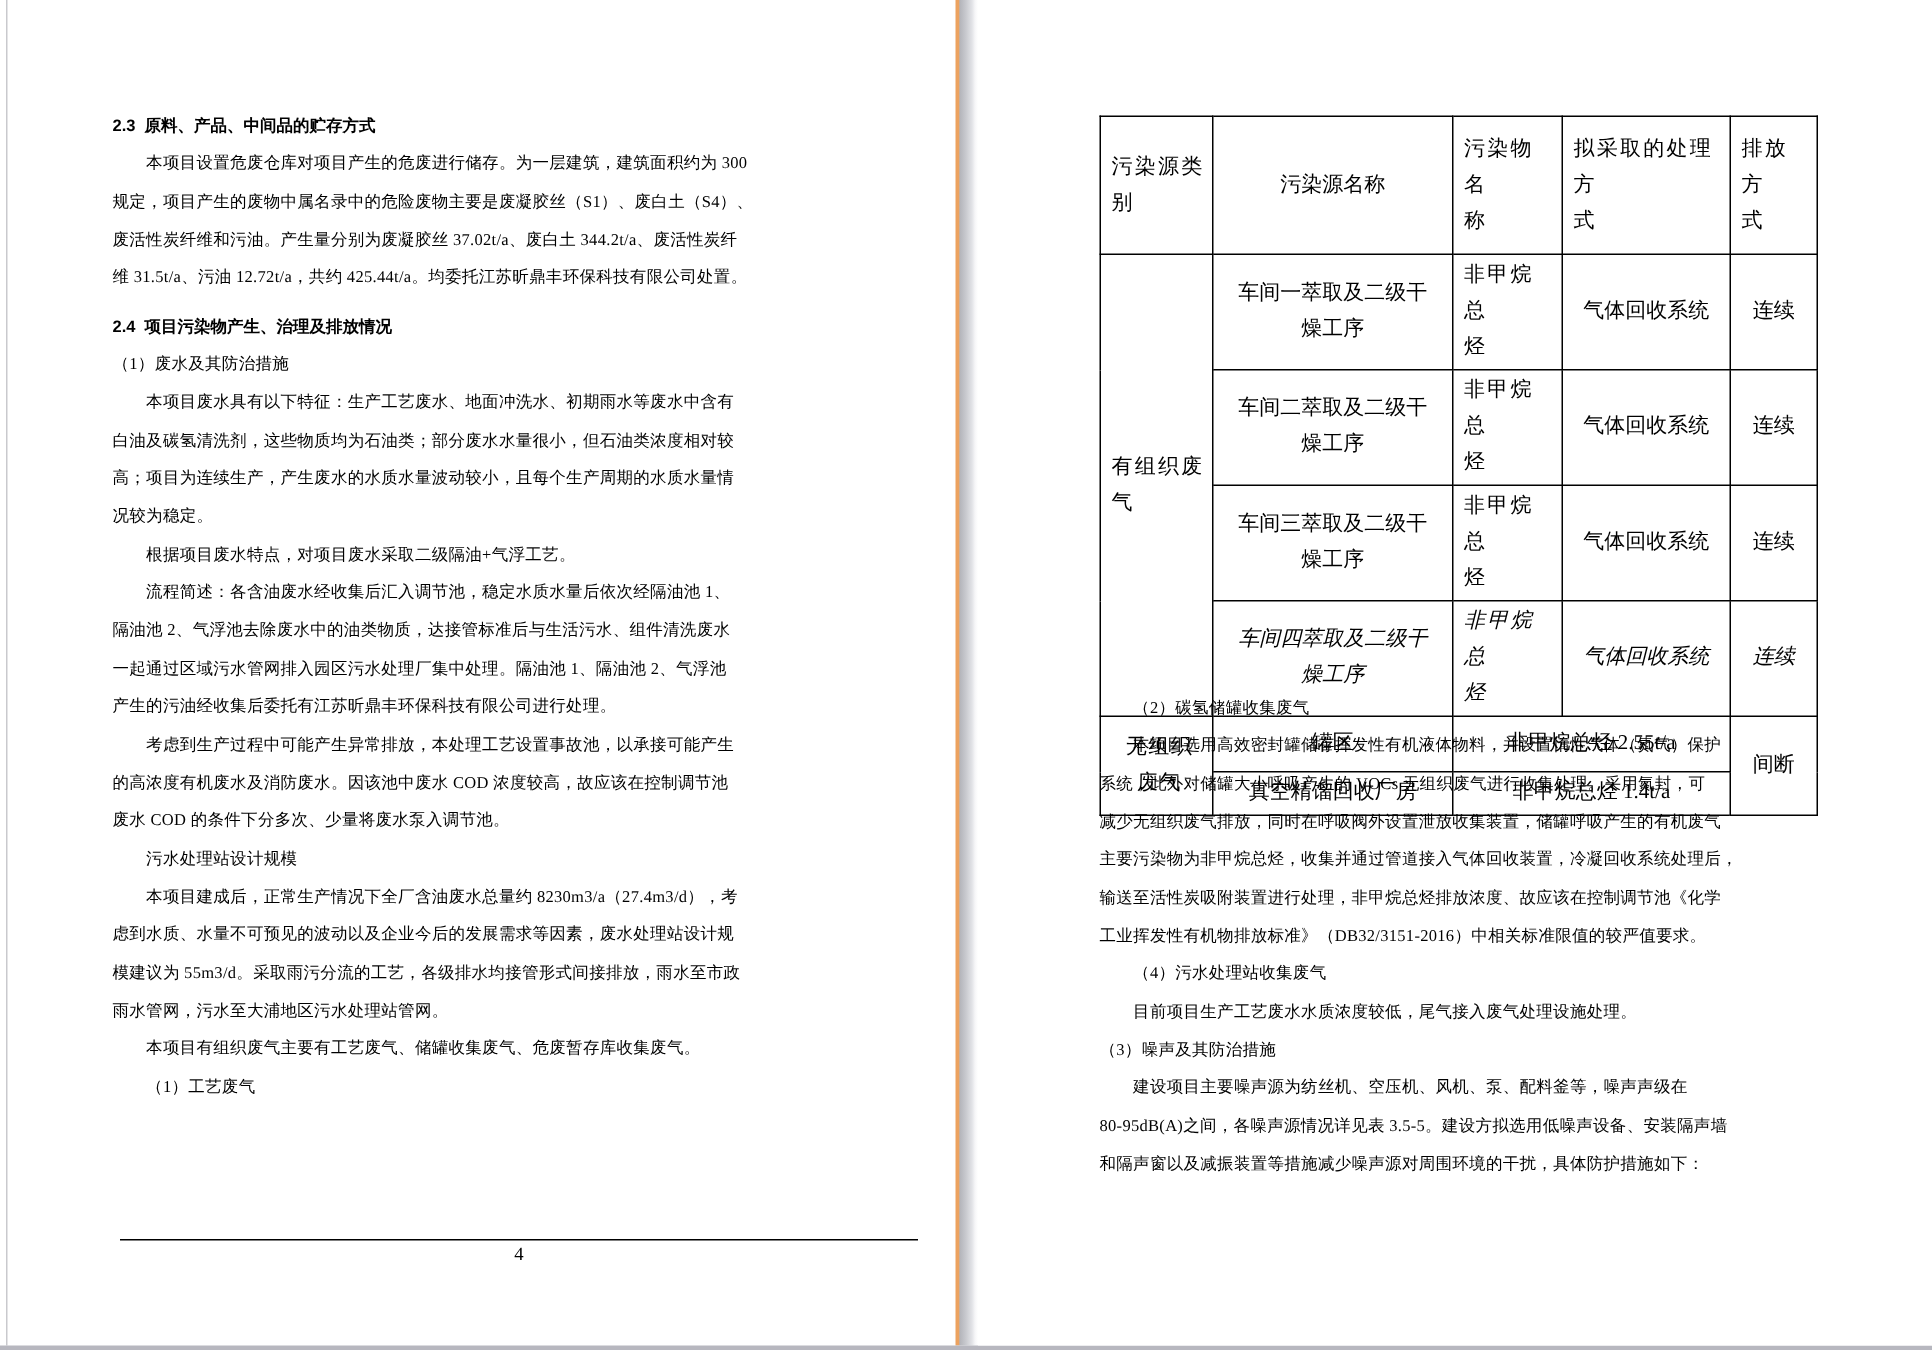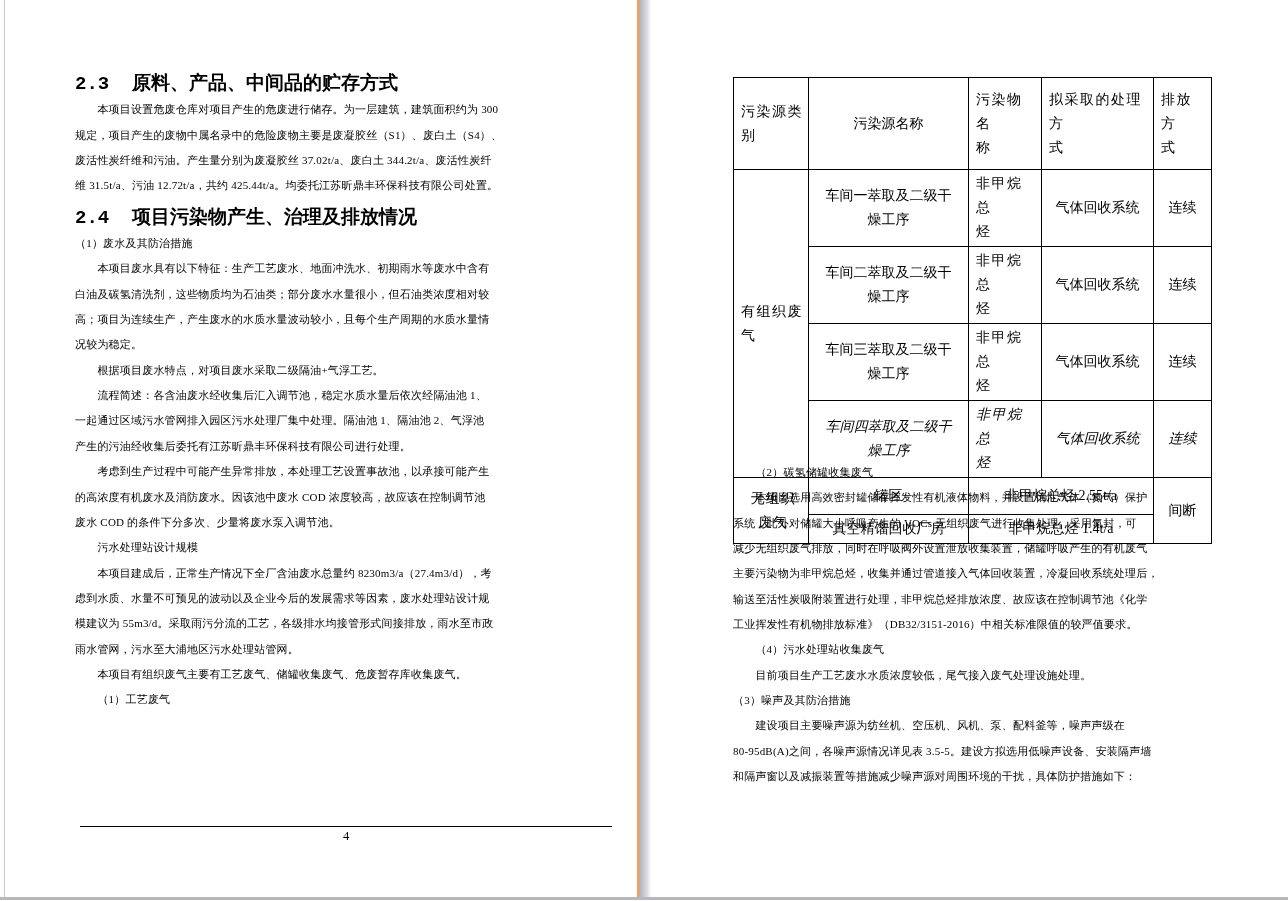--- a/index.html
+++ b/index.html
@@ -14,22 +14,22 @@
   #gap{position:absolute;left:637px;top:0;width:15px;height:897px;
     background:linear-gradient(to right,#eca25f 0px,#eca25f 2px,#b4b5bb 3px,#c9cacf 7px,#e2e3e7 11px,#f6f6f8 13px,#ffffff 15px)}
   #edgeL{position:absolute;left:4px;top:0;width:1px;height:897px;background:#c9c9cd}
   #edgeB{position:absolute;left:0;top:897px;width:1288px;height:3px;background:#b7b7bf}
 
   .content{position:absolute}
   #contentL{left:70px;top:72px;width:540px}
   #contentR{left:81px;top:460px;width:486px}
 
   .line{font-size:11px;line-height:25.35px;white-space:pre;letter-spacing:0.2px}
-  .h2{font-size:19px;font-weight:bold;line-height:25.35px;margin-top:7px;white-space:pre;
-      font-family:Liberation Mono, monospace}
+  .h2{font-size:11px;font-weight:bold;line-height:25.35px;margin-top:7px;white-space:pre;
+      font-family:Liberation Sans, sans-serif}
   .h2:first-child{margin-top:0}
 
   #tblWrap{position:absolute;left:81px;top:77px;width:478px}
   table{border-collapse:collapse;table-layout:fixed;width:478px}
   td,th{border:1.5px solid #000;font-weight:normal;text-align:center;vertical-align:middle;
         padding:2px 4px;white-space:pre-line;font-size:14px;line-height:24px;overflow:hidden}
   .spread{letter-spacing:1.5px;text-align:left;padding-left:7px}
   .tallcell{line-height:24px;letter-spacing:1px;text-align:center;padding-left:8px}
 
   .footline{position:absolute;border-top:1.5px solid #000;height:0}
@@ -57,20 +57,21 @@
         <div class="line">　　本项目废水具有以下特征：生产工艺废水、地面冲洗水、初期雨水等废水中含有</div>
         <div class="line">白油及碳氢清洗剂，这些物质均为石油类；部分废水水量很小，但石油类浓度相对较</div>
         <div class="line">高；项目为连续生产，产生废水的水质水量波动较小，且每个生产周期的水质水量情</div>
         <div class="line">况较为稳定。</div>
       </div>
       <div class="pblock">
         <div class="line">　　根据项目废水特点，对项目废水采取二级隔油+气浮工艺。</div>
       </div>
       <div class="pblock">
         <div class="line">　　流程简述：各含油废水经收集后汇入调节池，稳定水质水量后依次经隔油池 1、</div>
+        <div class="line">隔油池 2、气浮池去除废水中的油类物质，达接管标准后与生活污水、组件清洗废水</div>
         <div class="line">一起通过区域污水管网排入园区污水处理厂集中处理。隔油池 1、隔油池 2、气浮池</div>
         <div class="line">产生的污油经收集后委托有江苏昕鼎丰环保科技有限公司进行处理。</div>
       </div>
       <div class="pblock">
         <div class="line">　　考虑到生产过程中可能产生异常排放，本处理工艺设置事故池，以承接可能产生</div>
         <div class="line">的高浓度有机废水及消防废水。因该池中废水 COD 浓度较高，故应该在控制调节池</div>
         <div class="line">废水 COD 的条件下分多次、少量将废水泵入调节池。</div>
       </div>
       <div class="pblock">
         <div class="line">　　污水处理站设计规模</div>

